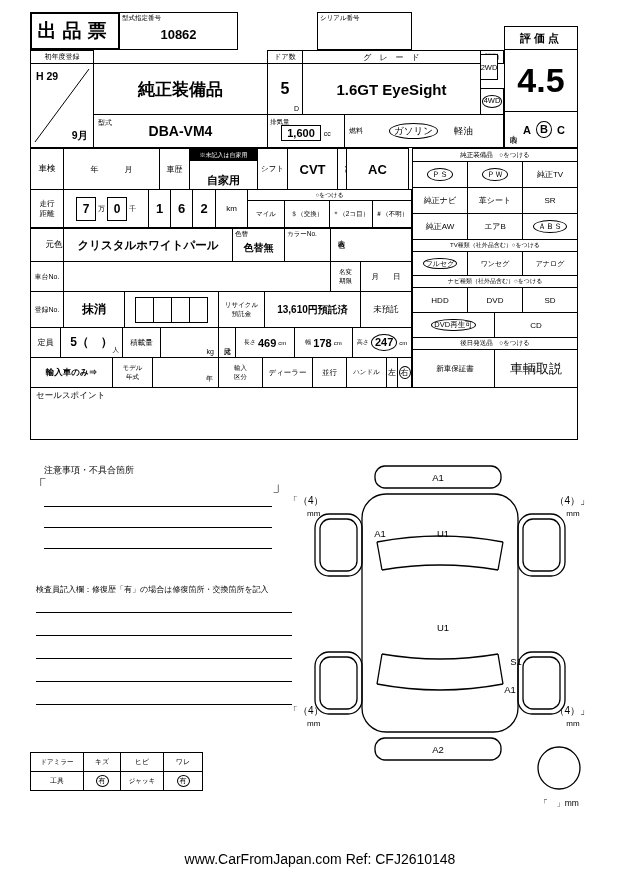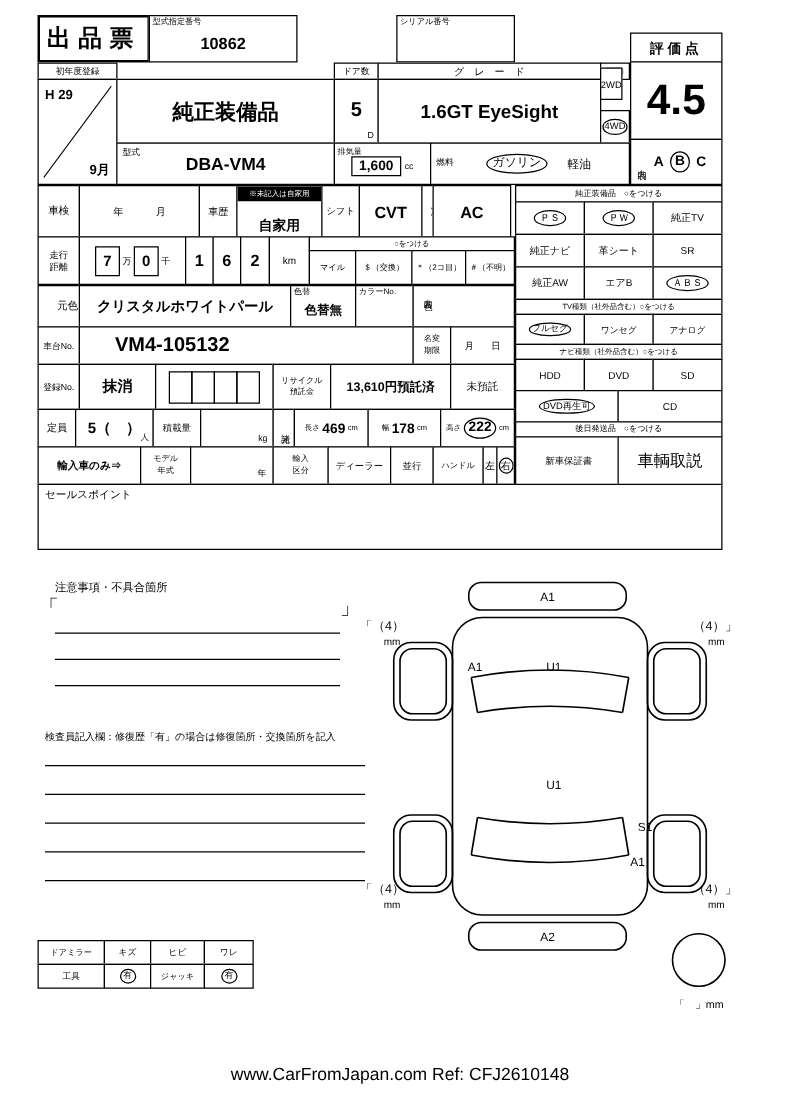--- a/index.html
+++ b/index.html
@@ -198,25 +198,20 @@
   <div class="c" style="left:284px;top:228px;width:47px;height:34px">
     <span class="lbl">カラーNo.</span>
   </div>
   <div class="c" style="left:330px;top:228px;width:82px;height:34px">
     <span class="vert a" style="left:5px;top:5px;font-size:7px">内装色</span>
   </div>
 
   <div class="c cc" style="left:30px;top:261px;width:34px;height:31px;font-size:7px">
     <span>車台No.</span>
   </div>
-  <div class="c" style="left:63px;top:261px;width:268px;height:31px">
-    <div class="cv" style="justify-content:flex-start;padding-left:28px">
-      <span class="bold" style="font-size:16px">VM4-105132</span>
-    </div>
-  </div>
   <div class="c cc" style="left:330px;top:261px;width:31px;height:31px;font-size:6.5px">
     <span class="pre">名変
 期限</span>
   </div>
   <div class="c cc" style="left:360px;top:261px;width:52px;height:31px;gap:14px;font-size:7.5px">
     <span>月</span>
     <span>日</span>
   </div>
 
   <div class="c cc" style="left:30px;top:291px;width:34px;height:37px;font-size:7px">
@@ -265,21 +260,21 @@
     <span class="bold" style="font-size:11px">469</span>
     <span style="font-size:6px">cm</span>
   </div>
   <div class="c cc" style="left:294px;top:327px;width:59px;height:31px;gap:2px">
     <span style="font-size:6px">幅</span>
     <span class="bold" style="font-size:11px">178</span>
     <span style="font-size:6px">cm</span>
   </div>
   <div class="c cc" style="left:352px;top:327px;width:60px;height:31px;gap:2px">
     <span style="font-size:6px">高さ</span>
-    <span class="oval bold" style="font-size:11px;padding:0 3px">222</span>
+    <span class="oval bold" style="font-size:11px;padding:0 3px">247</span>
     <span style="font-size:6px">cm</span>
   </div>
 
   <div class="c cc" style="left:30px;top:357px;width:83px;height:31px">
     <span class="bold" style="font-size:8.5px">輸入車のみ⇒</span>
   </div>
   <div class="c cc" style="left:112px;top:357px;width:41px;height:31px;font-size:6.5px">
     <span class="pre">モデル
 年式</span>
   </div>

